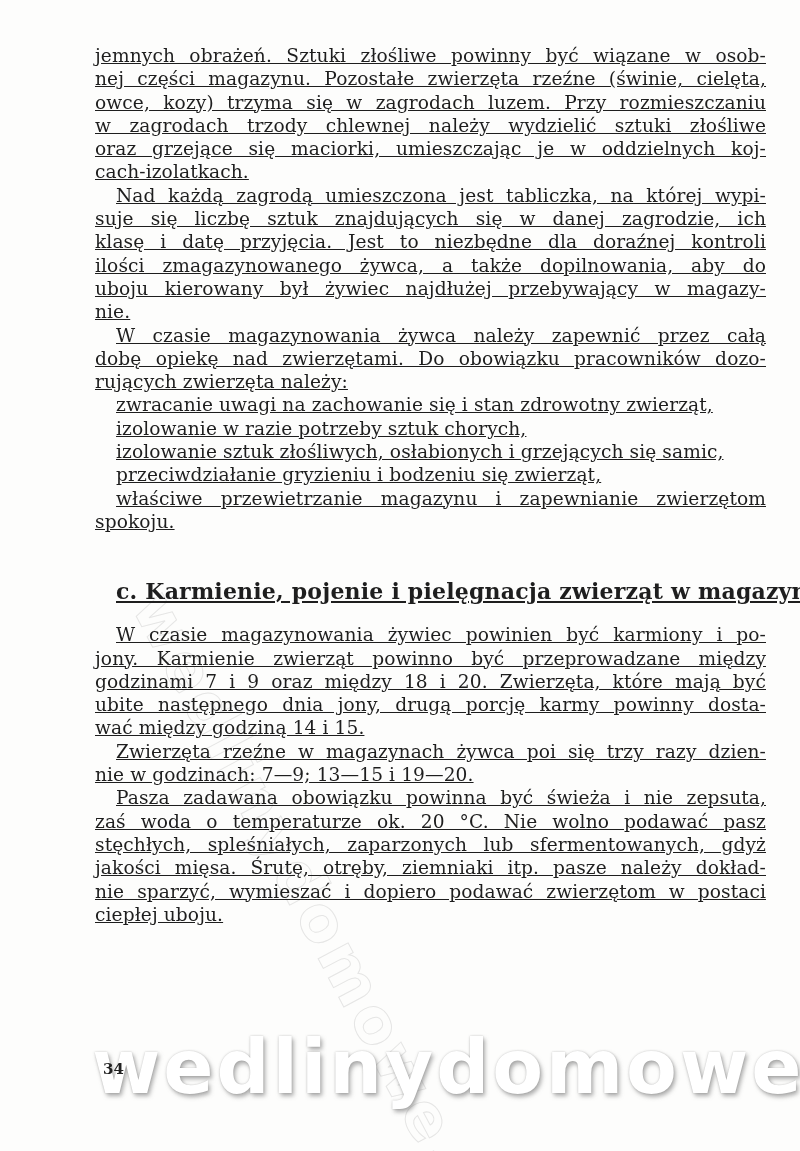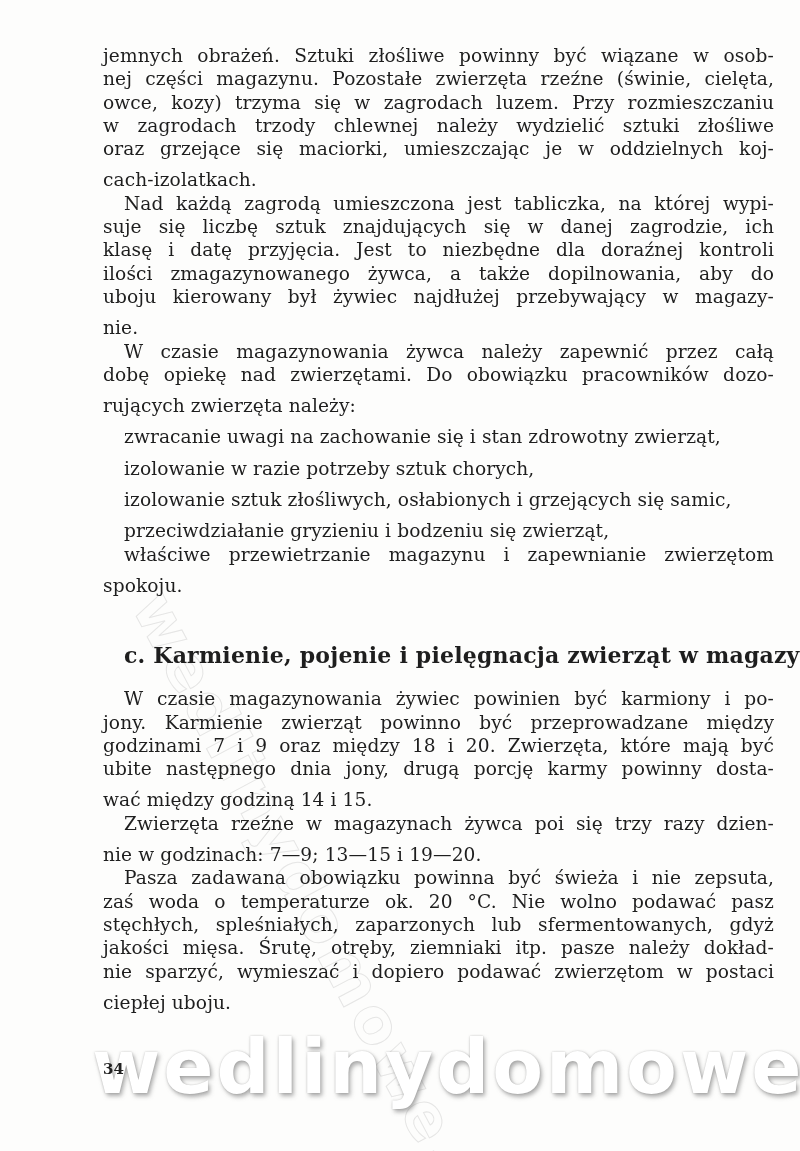--- a/index.html
+++ b/index.html
@@ -16,36 +16,36 @@
       color: #1e1e1e;
     }
     .page {
       position: absolute;
       left: 0; top: 0;
       width: 800px; height: 1151px;
       background: #fdfdfc;
     }
     .text-block {
       position: absolute;
-      left: 103px;
+      left: 95px;
       top: 44px;
       width: 671px;
+      text-decoration: underline;
     }
     .line {
       font-size: 18.6px;
       line-height: 23.3px;
       height: 23.3px;
       white-space: nowrap;
       text-align: justify;
       text-align-last: justify;
       letter-spacing: 0.1px;
     }
     .line.last {
       text-align-last: left;
-      margin-top: 8px;
     }
     .line.indent { padding-left: 21px; }
     .line.list { padding-left: 21px; }
     .gap-heading-above { height: 47px; }
     .gap-heading-below { height: 20px; }
     .heading {
       font-weight: bold;
       font-size: 22px;
       line-height: 23px;
       height: 23px;

